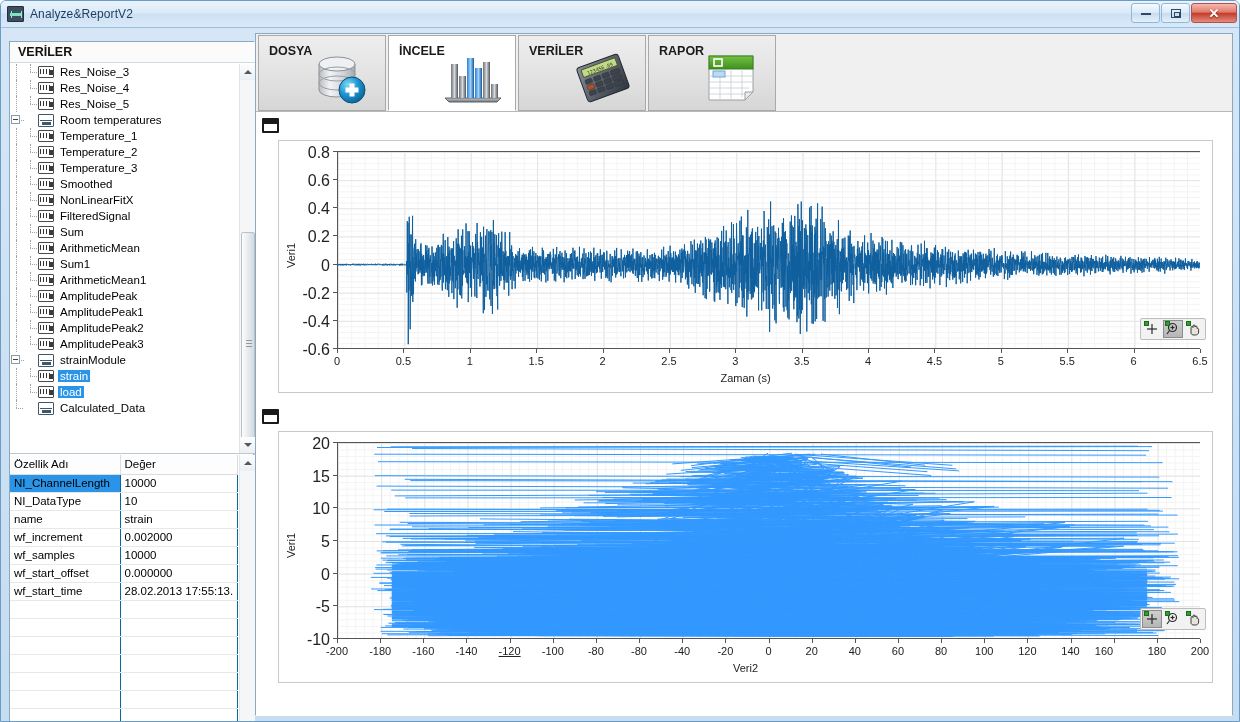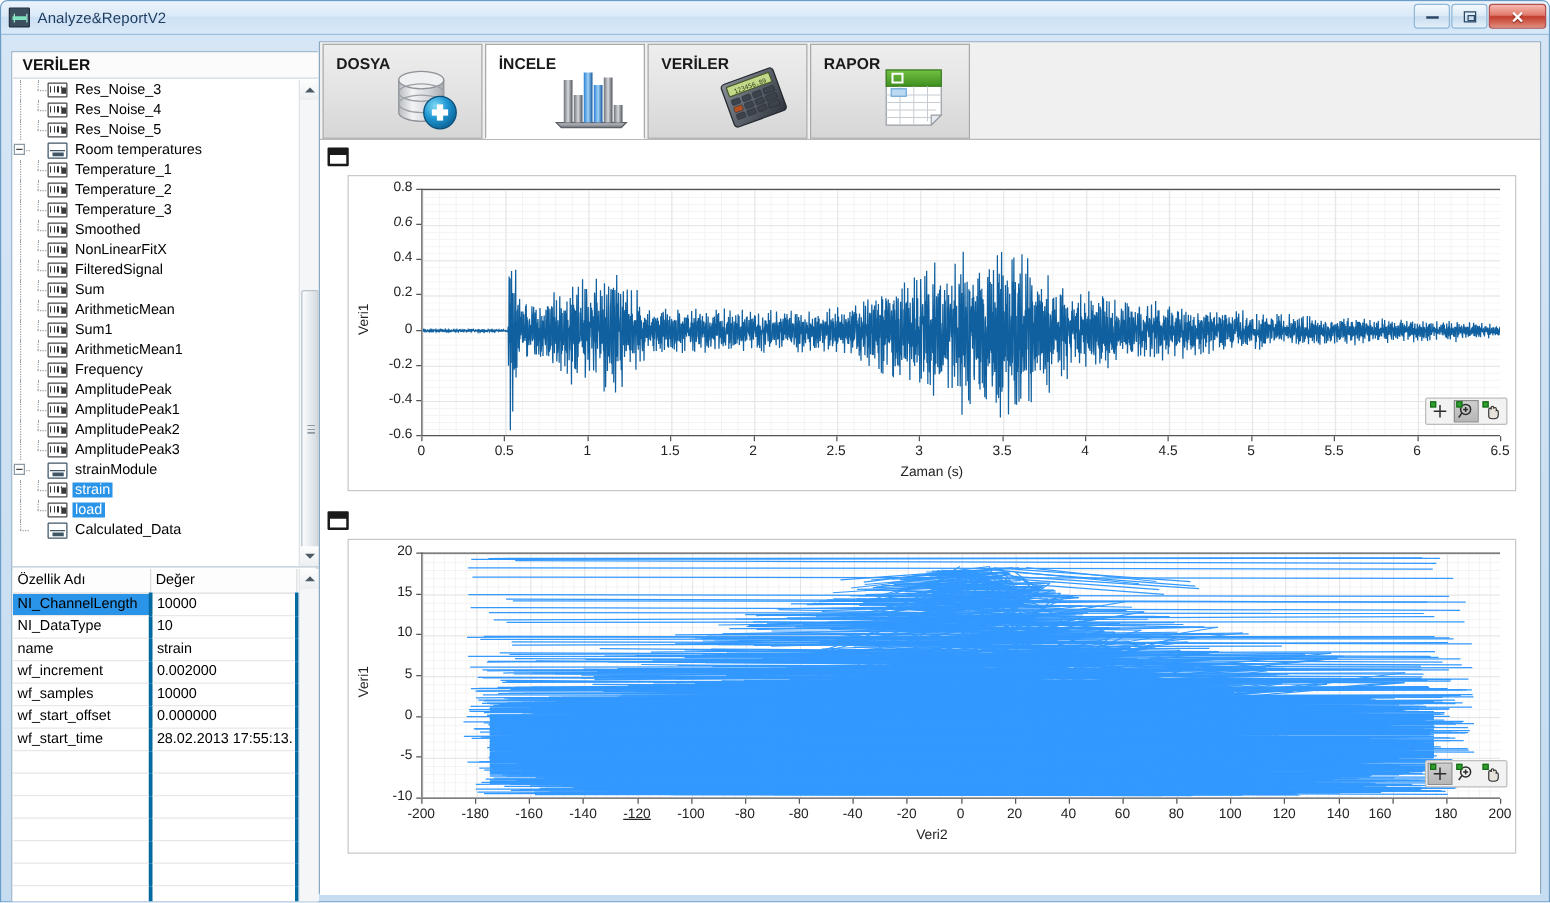--- a/index.html
+++ b/index.html
@@ -180,21 +180,21 @@
   table.props {
     border-collapse: collapse; width: 227px; table-layout: fixed;
   }
   table.props th {
     font-size: 11.5px; font-weight: normal; color: #000; text-align: left;
     padding: 2px 4px; height: 19px;
     background: #fdfdfd; border-right: 1px solid #dcdcdc; border-bottom: 1px solid #dcdcdc;
   }
   table.props td {
     font-size: 11.5px; color: #000; padding: 1px 4px; height: 18px;
-    border-right: 3px solid #0369a1; border-bottom: 1px solid #e8e8e8;
+    border-right: 1px solid #0369a1; border-bottom: 1px solid #e8e8e8;
     overflow: hidden; white-space: nowrap;
   }
   table.props col.c1 { width: 110px; }
   table.props col.c2 { width: 117px; }
   td.keysel { background: #2a94e8; color: #fff; }
   tr.filler td { height: 18px; }
 
   
   .right-panel {
     position: absolute; left: 254px; top: 32px; width: 978px; height: 682px;
@@ -244,21 +244,21 @@
     border-left: 1px solid #555; border-top: 1px solid #555;
     overflow: hidden;
   }
   .axis-label {
     position: absolute; font-size: 11px; color: #222;
   }
   .ylabel {
     transform: rotate(-90deg); transform-origin: left top; white-space: nowrap;
   }
   .ytick {
-    position: absolute; right: 0; font-size: 11px; color: #222;
+    position: absolute; right: 0; font-size: 16px; color: #222;
     text-align: right; white-space: nowrap;
   }
   .xtick {
     position: absolute; font-size: 11px; color: #222;
     text-align: center; white-space: nowrap;
   }
   .tickmark { position: absolute; background: #555; }
   .tools {
     position: absolute; display: flex; gap: 1px; padding: 1px;
     background: #f2f2f2; border: 1px solid #bdbdbd; border-radius: 2px;
@@ -379,26 +379,20 @@
             <span class="tw dotted"></span>
             <span class="elbow"></span>
             <span class="ico-wave"></span>
             <span class="tlabel">Sum1</span>
           </div>
           <div class="tnode">
             <span class="tw dotted"></span>
             <span class="elbow"></span>
             <span class="ico-wave"></span>
             <span class="tlabel">ArithmeticMean1</span>
-          </div>
-          <div class="tnode">
-            <span class="tw dotted"></span>
-            <span class="elbow"></span>
-            <span class="ico-wave"></span>
-            <span class="tlabel">Frequency</span>
           </div>
           <div class="tnode">
             <span class="tw dotted"></span>
             <span class="elbow"></span>
             <span class="ico-wave"></span>
             <span class="tlabel">AmplitudePeak</span>
           </div>
           <div class="tnode">
             <span class="tw dotted"></span>
             <span class="elbow"></span>
@@ -682,21 +676,21 @@
           <div class="ytick" style="left: 0px; width: 51px; top: 171.857px;">-0.4</div>
           <div class="tickmark" style="left: 54px; top: 151px; width: 4px; height: 1px;"></div>
           <div class="ytick" style="left: 0px; width: 51px; top: 143.714px;">-0.2</div>
           <div class="tickmark" style="left: 54px; top: 123px; width: 4px; height: 1px;"></div>
           <div class="ytick" style="left: 0px; width: 51px; top: 115.571px;">0</div>
           <div class="tickmark" style="left: 54px; top: 94px; width: 4px; height: 1px;"></div>
           <div class="ytick" style="left: 0px; width: 51px; top: 87.4286px;">0.2</div>
           <div class="tickmark" style="left: 54px; top: 66px; width: 4px; height: 1px;"></div>
           <div class="ytick" style="left: 0px; width: 51px; top: 59.2857px;">0.4</div>
           <div class="tickmark" style="left: 54px; top: 38px; width: 4px; height: 1px;"></div>
-          <div class="ytick" style="left: 0px; width: 51px; top: 31.1429px; font-style: italic;">0.6</div>
+          <div class="ytick" style="left: 0px; width: 51px; top: 31.1429px;">0.6</div>
           <div class="tickmark" style="left: 54px; top: 10px; width: 4px; height: 1px;"></div>
           <div class="ytick" style="left: 0px; width: 51px; top: 3px;">0.8</div>
           <div class="tickmark" style="left: 58px; top: 208px; width: 1px; height: 4px;"></div>
           <div class="xtick" style="left: 36px; width: 44px; top: 214px;">0</div>
           <div class="tickmark" style="left: 124px; top: 208px; width: 1px; height: 4px;"></div>
           <div class="xtick" style="left: 102.385px; width: 44px; top: 214px;">0.5</div>
           <div class="tickmark" style="left: 191px; top: 208px; width: 1px; height: 4px;"></div>
           <div class="xtick" style="left: 168.769px; width: 44px; top: 214px;">1</div>
           <div class="tickmark" style="left: 257px; top: 208px; width: 1px; height: 4px;"></div>
           <div class="xtick" style="left: 235.154px; width: 44px; top: 214px;">1.5</div>

